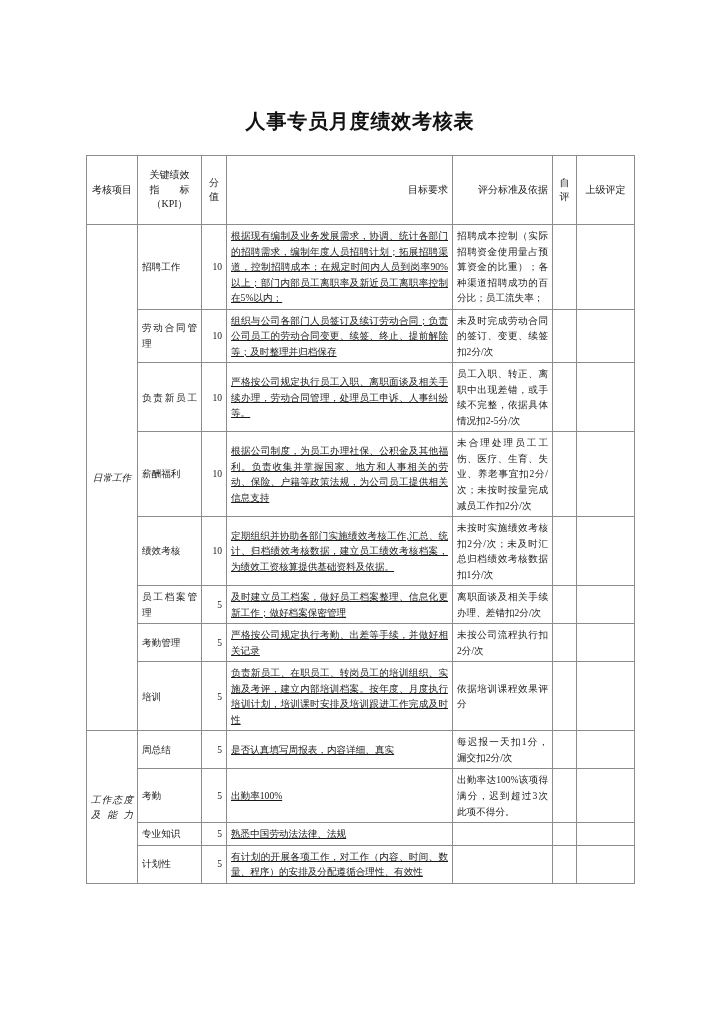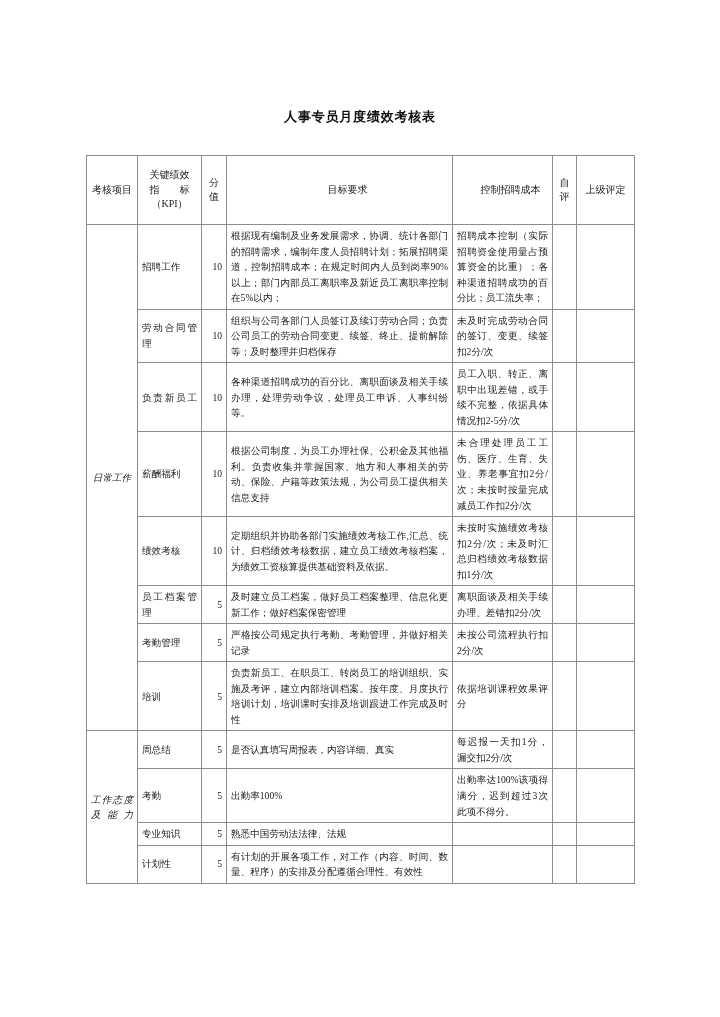--- a/index.html
+++ b/index.html
@@ -23,21 +23,21 @@
     background: #fff;
   }
   .doc-title {
     position: absolute;
     left: 0;
     top: 108px;
     width: 720px;
     text-align: center;
     font-family: "Liberation Serif", "DejaVu Serif", serif;
     font-weight: bold;
-    font-size: 13px;
+    font-size: 20px;
     letter-spacing: 0.8px;
     color: #111;
   }
   .table-wrap {
     position: absolute;
     left: 86px;
     top: 155px;
     width: 548px;
   }
   table.kpi {
@@ -64,21 +64,21 @@
   col.c-self    { width: 24px; }
   col.c-super   { width: 58px; }
 
   thead td {
     text-align: center;
     font-weight: bold;
     font-size: 10px;
     height: 62px;
   }
   thead td.left-head {
-    text-align: center;
+    text-align: right;
     padding-left: 20px;
   }
   .stack {
     display: block;
     line-height: 1.45;
   }
 
   td.c-center {
     text-align: right;
   }
@@ -90,20 +90,21 @@
   td.kpi-cell .jw {
     display: block;
     text-align: justify;
     text-align-last: justify;
   }
   td.target-cell {
     text-align: left;
     padding-left: 8px;
     padding-right: 7px;
     text-align: justify;
+    text-decoration: underline;
   }
   td.crit-cell {
     text-align: left;
     padding-left: 6px;
     padding-right: 5px;
     text-align: justify;
     margin-top: 46px;
   }
   td.group-cell {
     text-align: center;
@@ -148,21 +149,21 @@
             <span class="stack">（KPI）</span>
           </td>
           <td>
             <span class="stack">分</span>
             <span class="stack">值</span>
           </td>
           <td class="left-head">
             <span>目标要求</span>
           </td>
           <td class="left-head">
-            <span>控制招聘成本</span>
+            <span>评分标准及依据</span>
           </td>
           <td>
             <span class="stack">自</span>
             <span class="stack">评</span>
           </td>
           <td>
             <span>上级评定</span>
           </td>
         </tr>
       </thead>
@@ -184,21 +185,21 @@
             <td class="target-cell">组织与公司各部门人员签订及续订劳动合同；负责公司员工的劳动合同变更、续签、终止、提前解除等；及时整理并归档保存</td>
             <td class="crit-cell">未及时完成劳动合同的签订、变更、续签扣2分/次</td>
             <td class="blank-cell c-center"></td>
             <td class="blank-cell c-center"></td>
           </tr>
           <tr>
             <td class="kpi-cell">
               <span class="jw">负责新员工</span>
             </td>
             <td class="c-center">10</td>
-            <td class="target-cell">各种渠道招聘成功的百分比、离职面谈及相关手续办理，处理劳动争议，处理员工申诉、人事纠纷等。</td>
+            <td class="target-cell">严格按公司规定执行员工入职、离职面谈及相关手续办理，劳动合同管理，处理员工申诉、人事纠纷等。</td>
             <td class="crit-cell">员工入职、转正、离职中出现差错，或手续不完整，依据具体情况扣2-5分/次</td>
             <td class="blank-cell c-center"></td>
             <td class="blank-cell c-center"></td>
           </tr>
           <tr>
             <td class="kpi-cell"><span>薪酬福利</span></td>
             <td class="c-center">10</td>
             <td class="target-cell">根据公司制度，为员工办理社保、公积金及其他福利。负责收集并掌握国家、地方和人事相关的劳动、保险、户籍等政策法规，为公司员工提供相关信息支持</td>
             <td class="crit-cell">未合理处理员工工伤、医疗、生育、失业、养老事宜扣2分/次；未按时按量完成减员工作扣2分/次</td>
             <td class="blank-cell c-center"></td>
@@ -218,21 +219,21 @@
             </td>
             <td class="c-center">5</td>
             <td class="target-cell">及时建立员工档案，做好员工档案整理、信息化更新工作；做好档案保密管理</td>
             <td class="crit-cell">离职面谈及相关手续办理、差错扣2分/次</td>
             <td class="blank-cell c-center"></td>
             <td class="blank-cell c-center"></td>
           </tr>
           <tr>
             <td class="kpi-cell"><span>考勤管理</span></td>
             <td class="c-center">5</td>
-            <td class="target-cell">严格按公司规定执行考勤、考勤管理，并做好相关记录</td>
+            <td class="target-cell">严格按公司规定执行考勤、出差等手续，并做好相关记录</td>
             <td class="crit-cell">未按公司流程执行扣2分/次</td>
             <td class="blank-cell c-center"></td>
             <td class="blank-cell c-center"></td>
           </tr>
           <tr>
             <td class="kpi-cell"><span>培训</span></td>
             <td class="c-center">5</td>
             <td class="target-cell">负责新员工、在职员工、转岗员工的培训组织、实施及考评，建立内部培训档案。按年度、月度执行培训计划，培训课时安排及培训跟进工作完成及时性</td>
             <td class="crit-cell">依据培训课程效果评分</td>
             <td class="blank-cell c-center"></td>

